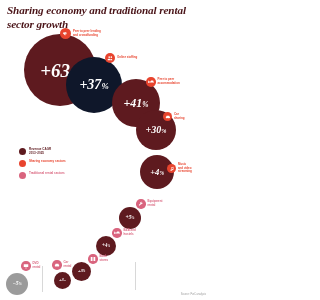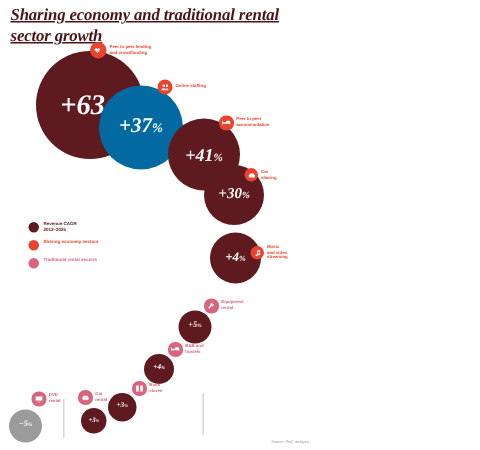--- a/index.html
+++ b/index.html
@@ -12,21 +12,20 @@
   }
   #chart{position:absolute;inset:0;}
 
   .title{
     position:absolute;left:7px;top:4px;width:196px;
     font-family:"Liberation Serif",serif;
     font-style:italic;font-weight:bold;
     font-size:11.2px;line-height:1.22;
     color:#4a1418;
     letter-spacing:-0.1px;
-    text-decoration:underline;
   }
 
   .bubble{
     position:absolute;border-radius:50%;
     display:flex;align-items:center;justify-content:center;
     color:#ffffff;font-weight:bold;
     font-family:"Liberation Serif",serif;
     font-style:italic;
     line-height:1;
     box-sizing:border-box;
@@ -80,21 +79,21 @@
   <div class="tag" style="left:60px;top:28px;">
     <span class="tagdot" style="width:11px;height:11px;">
       <svg width="7" height="7" viewBox="0 0 24 24" fill="#fff">
           <path d="M3 11l4-4 3 2 3-2 4 4-2 2-2-2-1 1 3 3-1.5 1.5L10 13l-1 1 3 3-1.5 1.5L3 11z"></path>
         </svg>
     </span>
     <span class="taglabel">Peer to peer lending
 and crowdfunding</span>
   </div>
 
-  <div class="bubble" style="left:66px;top:57px;width:56px;height:56px;background:#0369a1;font-size:14px;">
+  <div class="bubble" style="left:66px;top:57px;width:56px;height:56px;background:#0f172a;font-size:14px;">
     <span class="pct"><span>+37</span><span class="sym">%</span></span>
   </div>
   <div class="tag" style="left:105px;top:53px;">
     <span class="tagdot" style="width:10px;height:10px;">
       <svg width="6.5" height="6.5" viewBox="0 0 24 24" fill="#fff">
           <circle cx="8" cy="8" r="3"></circle>
           <circle cx="16" cy="8" r="3"></circle>
           <path d="M2 19c0-3.3 2.7-5 6-5s6 1.7 6 5zM14.5 14c2.8.3 5 2 5 5h-5z"></path>
         </svg>
     </span>

